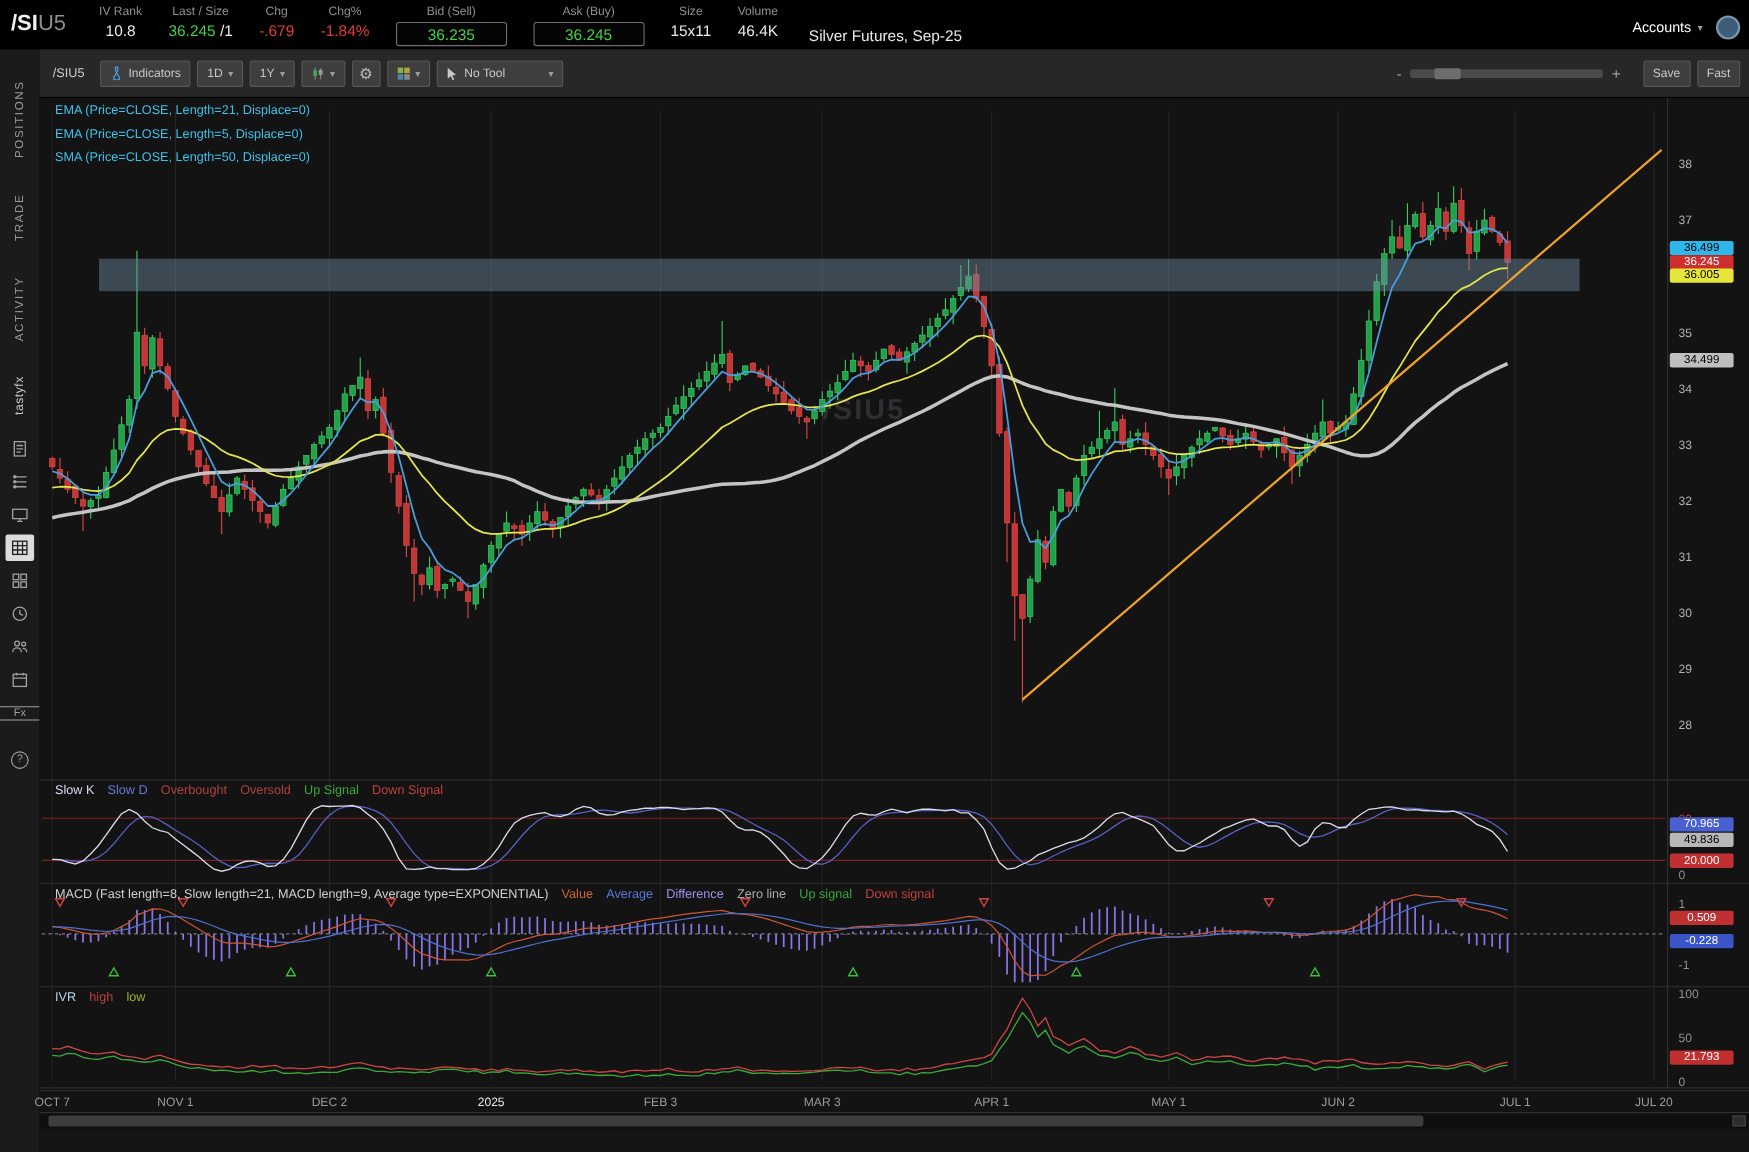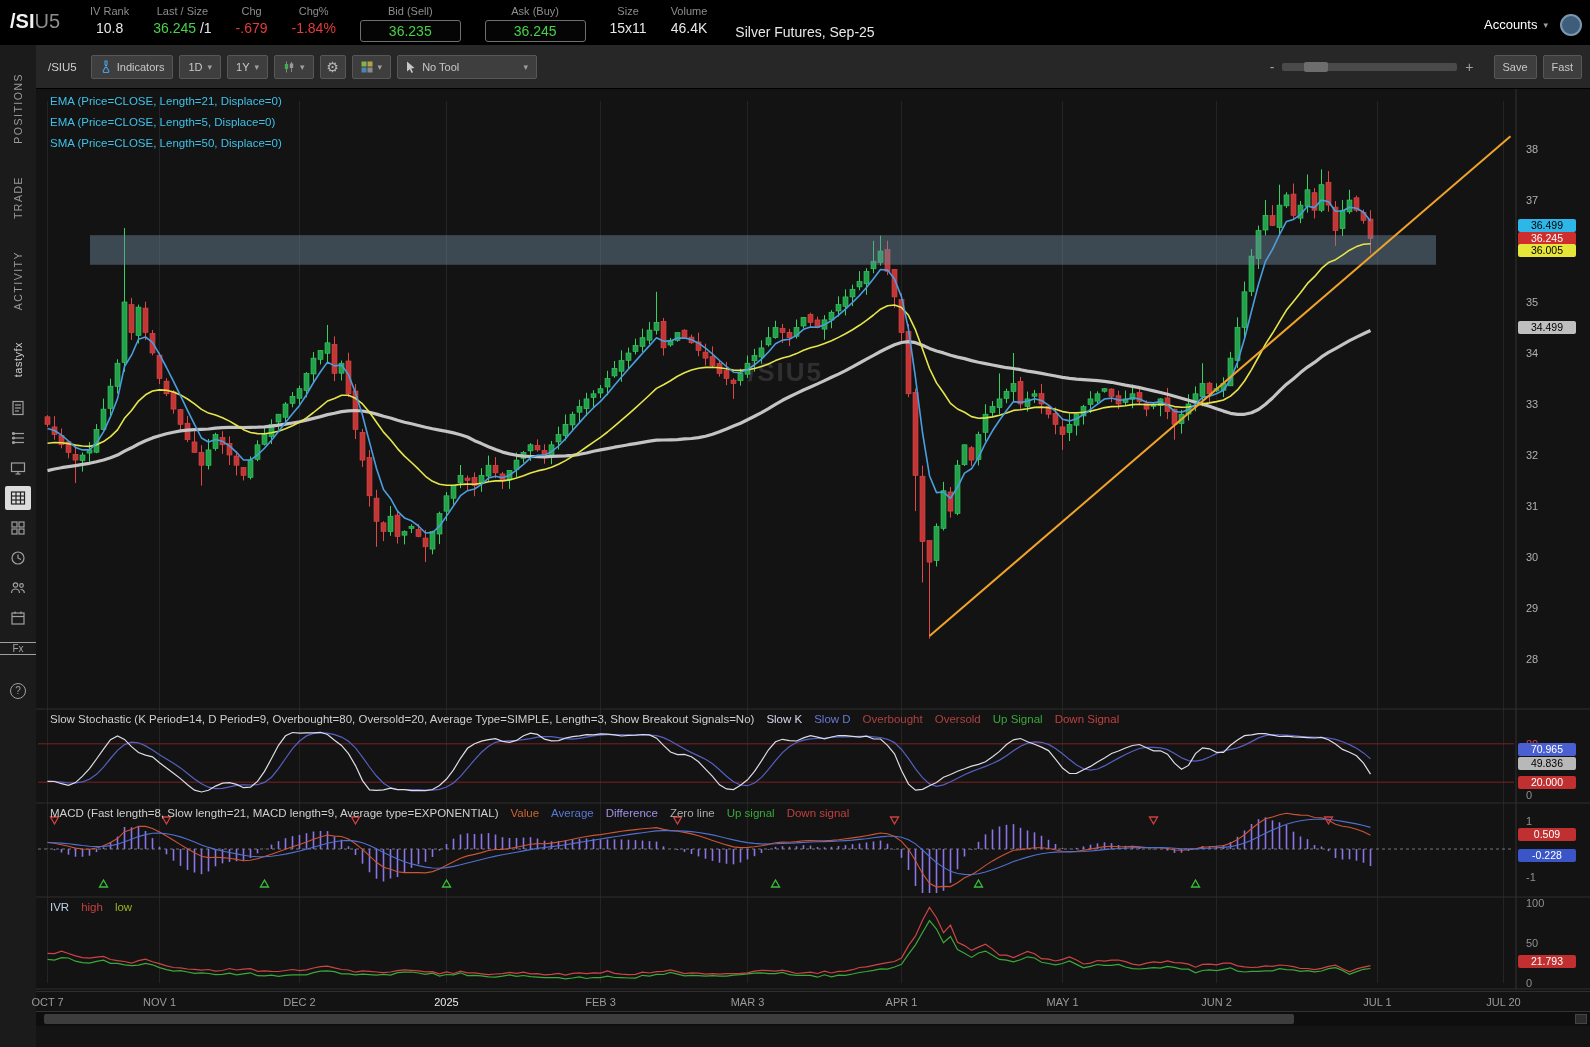--- a/index.html
+++ b/index.html
@@ -230,21 +230,21 @@
           </div>
         <div class="tbtn">
           <svg width="12" height="12" viewBox="0 0 12 12">
               <rect x="0.5" y="0.5" width="5" height="5" fill="#86b24a"></rect>
               <rect x="6.5" y="0.5" width="5" height="5" fill="#b2a24a"></rect>
               <rect x="0.5" y="6.5" width="5" height="5" fill="#4a86b2"></rect>
               <rect x="6.5" y="6.5" width="5" height="5" fill="#8a8a8a"></rect>
             </svg>
           <span class="caret">▾</span>
         </div>
-        <div class="tbtn" style="width:140px;justify-content:space-between">
+        <div class="tbtn" style="width:115px;justify-content:space-between">
           <span style="display:flex;align-items:center;gap:6px">
             <svg width="10" height="12" viewBox="0 0 10 12">
                 <polygon points="1,0.5 8.5,7 5.2,7.6 7,11.2 5.5,11.9 3.8,8.2 1,10.5" fill="#c8c8c8"></polygon>
               </svg>
             <span>No Tool</span>
           </span>
           <span class="caret">▾</span>
         </div>
         <div class="tspacer"></div>
         <div class="zoomwrap">
@@ -905,21 +905,20 @@
 
         <div class="overlay legend-block">
           <div class="legend-line">EMA (Price=CLOSE, Length=21, Displace=0)</div>
           <div class="legend-line">EMA (Price=CLOSE, Length=5, Displace=0)</div>
           <div class="legend-line">SMA (Price=CLOSE, Length=50, Displace=0)</div>
         </div>
 
         <div class="overlay watermark" style="left:712px;top:268px">/SIU5</div>
 
         <div class="overlay ptitle" style="left:14px;top:624px">
-          <span class="t">Slow Stochastic (K Period=14, D Period=9, Overbought=80, Oversold=20, Average Type=SIMPLE, Length=3, Show Breakout Signals=No)</span>
           <span class="c-slowk">Slow K</span>
           <span class="c-slowd">Slow D</span>
           <span class="c-ob">Overbought</span>
           <span class="c-ob">Oversold</span>
           <span class="c-up">Up Signal</span>
           <span class="c-dn">Down Signal</span>
         </div>
 
         <div class="overlay ptitle" style="left:14px;top:718px">
           <span class="t">MACD (Fast length=8, Slow length=21, MACD length=9, Average type=EXPONENTIAL)</span>

